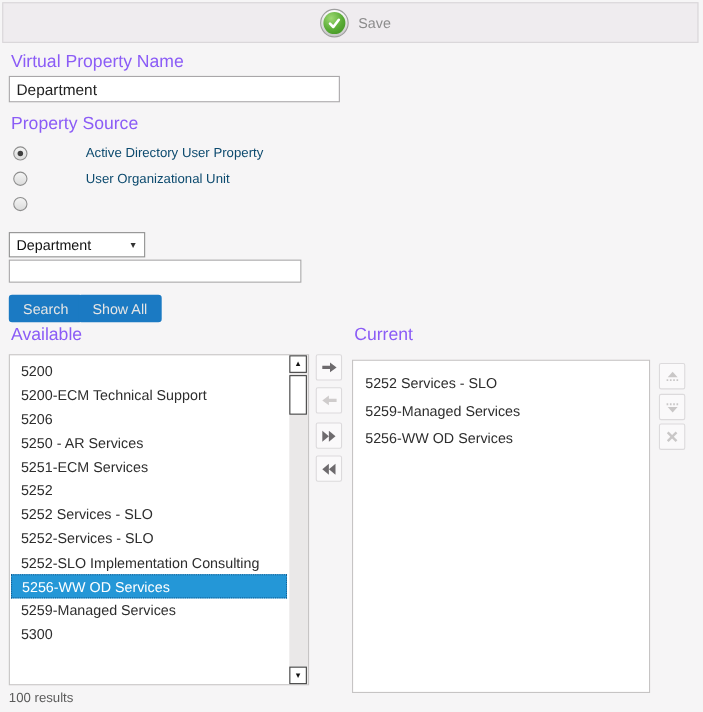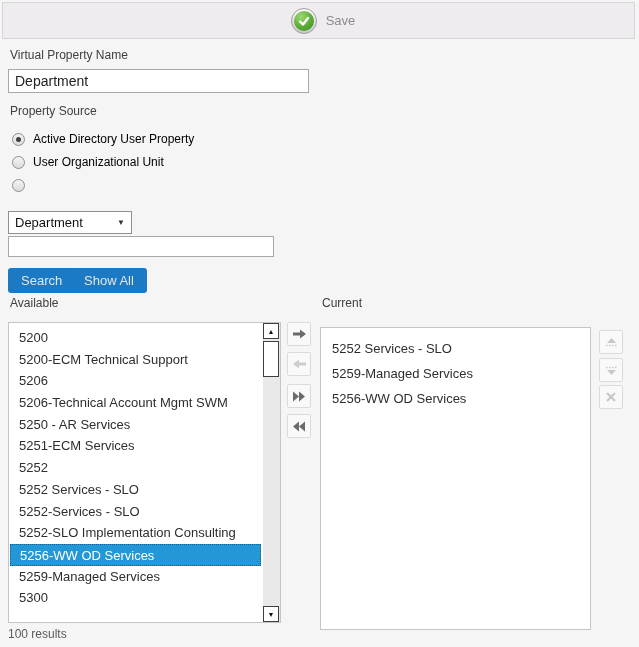--- a/index.html
+++ b/index.html
@@ -27,21 +27,21 @@
     box-sizing:border-box;
   }
   .save-icon-inner{
     width:20px;height:20px;border-radius:50%;
     background:radial-gradient(circle at 35% 28%,#9ed873 0%,#58ab34 55%,#3c8d20 100%);
     display:flex;align-items:center;justify-content:center;
   }
   .save-label{font-size:13px;color:#8c8c8c;}
 
   
-  .field-label{font-size:12px;color:#404040;}
+  .field-label{font-size:16px;color:#8b5cf6;}
 
   
   .text-input{
     box-sizing:border-box;background:#fff;border:1px solid #a9a7a9;
     font-family:"Liberation Sans",sans-serif;font-size:14px;color:#222;
     padding:0 6px;outline:none;
   }
   .vpn-input{left:8px;top:69px;width:301px;height:24px;}
   .filter-input{left:8px;top:236px;width:266px;height:21px;font-size:13px;}
 
@@ -49,21 +49,21 @@
   .radio-row{left:12px;height:16px;display:flex;align-items:center;gap:8px;cursor:pointer;}
   .radio{
     width:13px;height:13px;border-radius:50%;box-sizing:border-box;
     border:1px solid #8e8e8e;
     background:linear-gradient(180deg,#f4f4f4,#dcdcdc);
     display:flex;align-items:center;justify-content:center;flex:0 0 auto;
   }
   .radio.checked::after{
     content:"";width:5px;height:5px;border-radius:50%;background:#3f3f3f;
   }
-  .radio-label{font-size:12px;color:#000000;}
+  .radio-label{font-size:12px;color:#0c4a6e;margin-left:45px;}
 
   
   .dropdown{
     left:8px;top:211px;width:124px;height:23px;box-sizing:border-box;
     background:#fff;border:1px solid #8f8f8f;
     display:flex;align-items:center;justify-content:space-between;
     padding:0 6px;cursor:pointer;
   }
   .dropdown-value{font-size:13px;color:#111;}
   .dropdown-arrow{font-size:8px;color:#333;}
@@ -180,21 +180,20 @@
 
 <button class="blue-btn search-btn">Search</button>
 <button class="blue-btn showall-btn">Show All</button>
 
 <div class="abs field-label available-label">Available</div>
 <div class="abs listbox available-list">
   <div class="list-items">
       <div class="list-row">5200</div>
       <div class="list-row">5200-ECM Technical Support</div>
       <div class="list-row">5206</div>
-      <div class="list-row">5206-Technical Account Mgmt SWM</div>
       <div class="list-row">5250 - AR Services</div>
       <div class="list-row">5251-ECM Services</div>
       <div class="list-row">5252</div>
       <div class="list-row">5252 Services - SLO</div>
       <div class="list-row">5252-Services - SLO</div>
       <div class="list-row">5252-SLO Implementation Consulting</div>
       <div class="list-row selected">5256-WW OD Services</div>
       <div class="list-row">5259-Managed Services</div>
       <div class="list-row">5300</div>
     </div>

